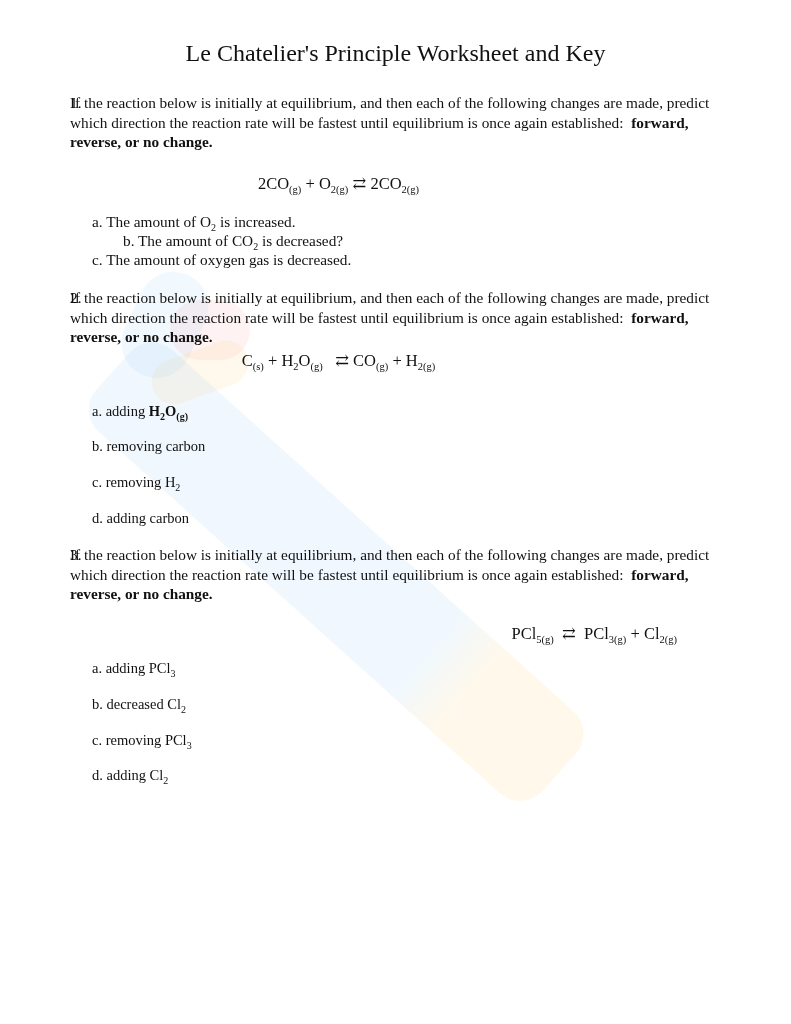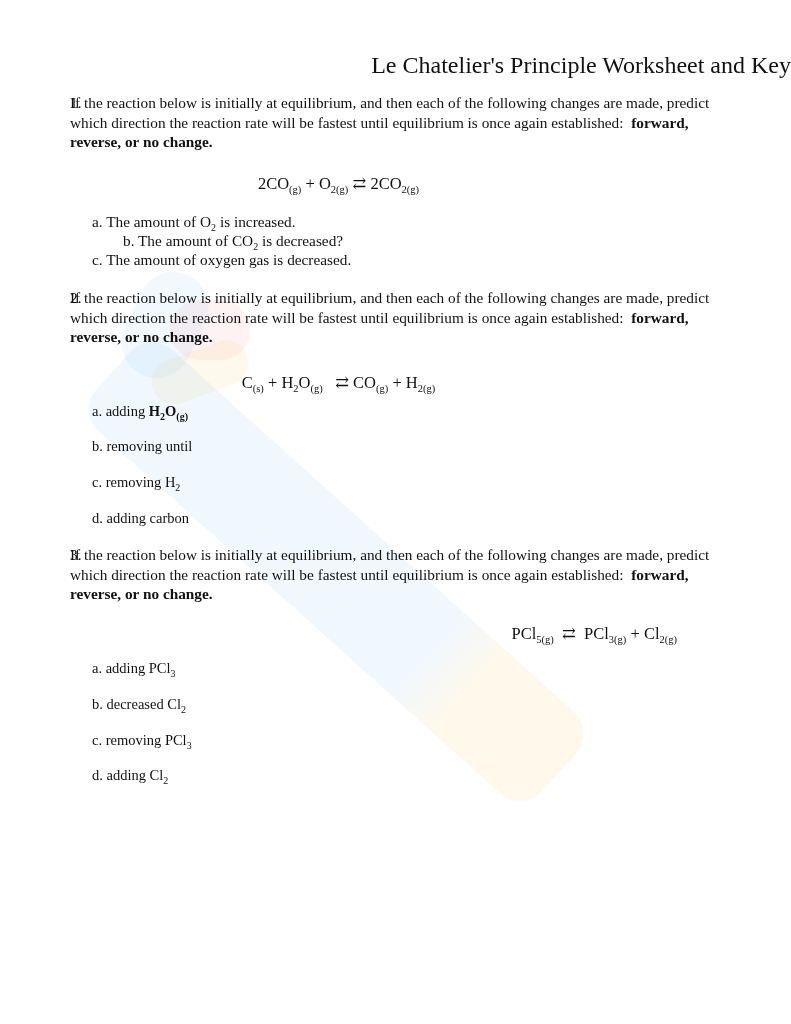--- a/index.html
+++ b/index.html
@@ -9,21 +9,21 @@
                transform: rotate(42deg); transform-origin: left top;
                background: linear-gradient(90deg, rgba(140,200,250,0.13) 0%, rgba(140,200,250,0.13) 70%, rgba(255,210,120,0.15) 80%, rgba(255,210,120,0.15) 100%);
                border-radius: 30px; z-index: 0; }
   .wm-blob1 { position: absolute; left: 130px; top: 270px; width: 70px; height: 110px;
               background: rgba(140,200,250,0.12); border-radius: 40px; transform: rotate(25deg); }
   .wm-blob2 { position: absolute; left: 170px; top: 300px; width: 80px; height: 60px;
               background: rgba(250,160,150,0.12); border-radius: 40px; }
   .wm-blob3 { position: absolute; left: 150px; top: 350px; width: 100px; height: 45px;
               background: rgba(255,210,130,0.15); border-radius: 30px; transform: rotate(-20deg); }
   .content { position: relative; z-index: 1; }
-  h1 { position: absolute; top: 52px; left: 0; width: 791px; text-align: right;
+  h1 { position: absolute; top: 40px; left: 0; width: 791px; text-align: center;
        font-family: "Liberation Serif", "DejaVu Serif", serif; font-weight: normal;
        font-size: 24px; margin: 0; }
   .question { position: absolute; left: 70px; width: 670px; font-size: 15.3px; line-height: 19.5px; }
   .q-num { position: absolute; left: 0; top: 0; }
   .q-text { }
   .q-text b { font-weight: bold; }
   .equation { position: absolute; left: 0; width: 677px; text-align: center; font-size: 16.5px; }
   .equation sub { font-size: 10.5px; }
   .item { position: absolute; left: 92px; font-size: 15.3px; }
   .item sub { font-size: 10px; }
@@ -62,34 +62,34 @@
   <div class="item" style="top:251px;">
     <span>c. The amount of oxygen gas is decreased.</span>
   </div>
 
   <div class="question" style="top:288px;">
     <span class="q-num">2.</span>
     <div class="q-text">
       <span>If the reaction below is initially at equilibrium, and then each of the following changes are made, predict which direction the reaction rate will be fastest until equilibrium is once again established:</span>&nbsp; <b>forward, reverse, or no change.</b>
     </div>
   </div>
-  <div class="equation" style="top:373px;text-align:center;">
+  <div class="equation" style="top:351px;text-align:center;">
     <span>C</span><sub>(s)</sub>
     <span>+</span>
     <span>H</span><sub>2</sub><span>O</span><sub>(g)</sub>
     &nbsp;&nbsp;<span>⇄</span>
     <span>CO</span><sub>(g)</sub>
     <span>+</span>
     <span>H</span><sub>2(g)</sub>
   </div>
   <div class="item times" style="top:403px;">
     <span>a. adding </span><b><span>H</span><sub>2</sub><span>O</span><sub>(g)</sub></b>
   </div>
   <div class="item times" style="top:438px;">
-    <span>b. removing until</span>
+    <span>b. removing carbon</span>
   </div>
   <div class="item times" style="top:474px;">
     <span>c. removing H</span><sub>2</sub>
   </div>
   <div class="item times" style="top:510px;">
     <span>d. adding carbon</span>
   </div>
 
   <div class="question" style="top:545px;">
     <span class="q-num">3.</span>

